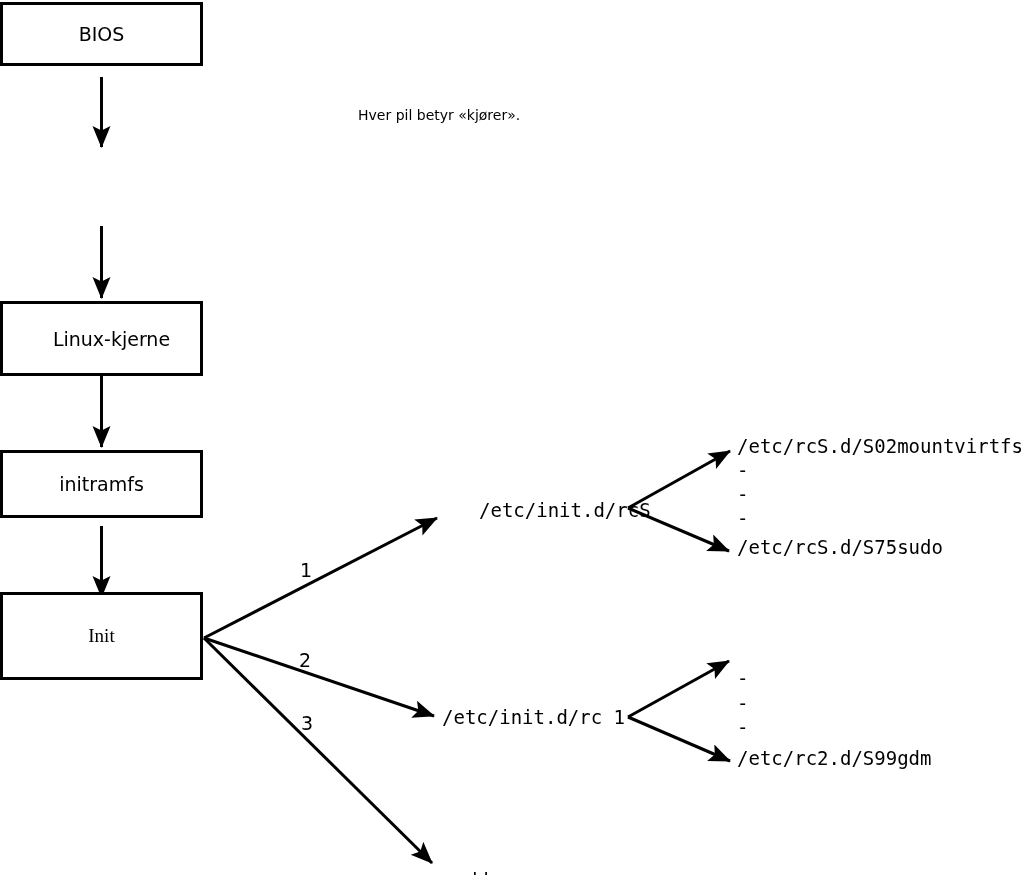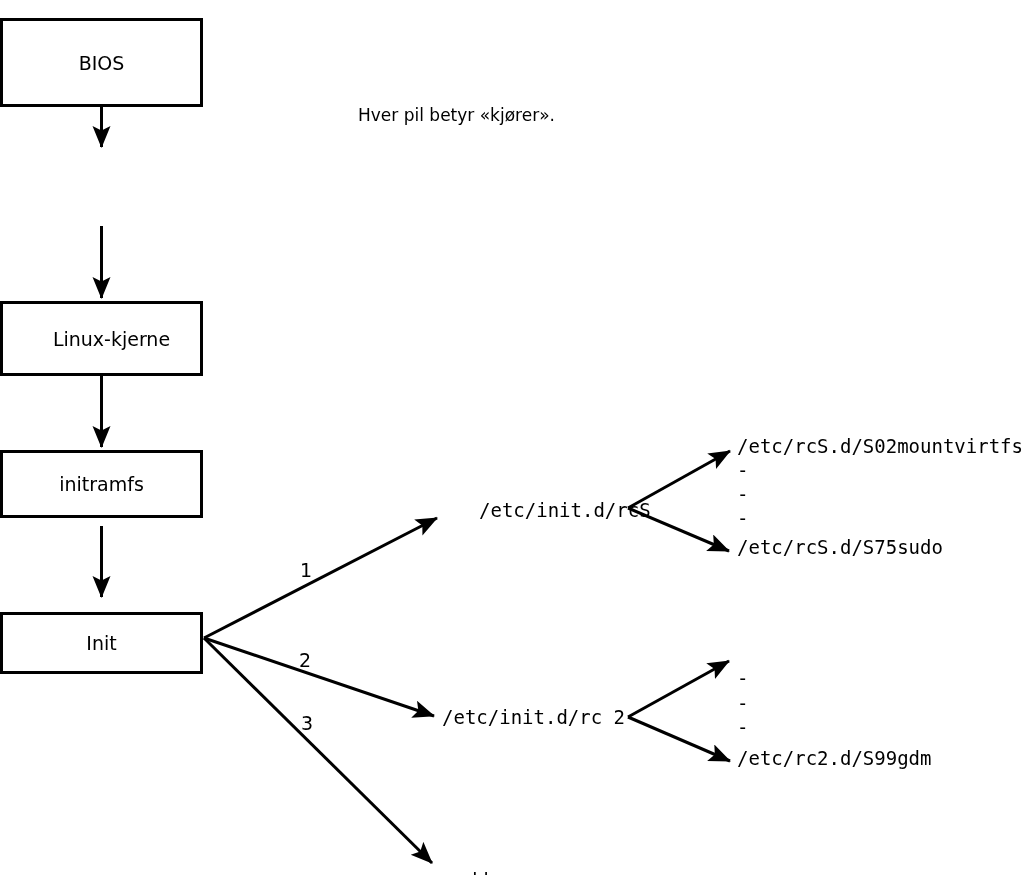--- a/index.html
+++ b/index.html
@@ -28,31 +28,31 @@
     left: 0;
     width: 203px;
     border: 3px solid #000000;
     background: #ffffff;
     box-sizing: border-box;
     display: flex;
     align-items: center;
     justify-content: center;
     font-size: 19px;
   }
-  .box-bios          { top: 18px;   height: 89px; }
+  .box-bios          { top: 2px;   height: 64px; }
   .box-bootloader    { top: 150px; height: 76px; }
   .box-kernel        { top: 301px; height: 75px; padding-left: 20px; }
   .box-initramfs     { top: 450px; height: 68px; }
-  .box-init          { top: 612px; height: 62px; }
+  .box-init          { top: 592px; height: 88px; font-family: Liberation Serif, serif; }
   .note {
     position: absolute;
     left: 358px;
     top: 115px;
     transform: translateY(-50%);
-    font-size: 17px;
+    font-size: 14px;
     white-space: pre;
   }
   .mono {
     position: absolute;
     transform: translateY(-50%);
     font-family: "DejaVu Sans Mono", "Liberation Mono", monospace;
     font-size: 19px;
     white-space: pre;
   }
   .num {
@@ -110,21 +110,21 @@
   <div class="num" style="left:307px; top:723px;">3</div>
 
   <div class="mono" style="left:447px; top:510px;margin-left:32px;">/etc/init.d/rcS</div>
 
   <div class="mono" style="left:737px; top:446px;">/etc/rcS.d/S02mountvirtfs</div>
   <div class="mono" style="left:737px; top:470px;">-</div>
   <div class="mono" style="left:737px; top:494px;">-</div>
   <div class="mono" style="left:737px; top:518px;">-</div>
   <div class="mono" style="left:737px; top:547px;">/etc/rcS.d/S75sudo</div>
 
-  <div class="mono" style="left:442px; top:717px;">/etc/init.d/rc 2</div>
+  <div class="mono" style="left:442px; top:717px;">/etc/init.d/rc 1</div>
 
   <div class="mono" style="left:737px; top:678px;">-</div>
   <div class="mono" style="left:737px; top:703px;">-</div>
   <div class="mono" style="left:737px; top:727px;">-</div>
   <div class="mono" style="left:737px; top:758px;">/etc/rc2.d/S99gdm</div>
 
   <div class="mono" style="left:447px; top:862px;margin-top:17px;">getty</div>
 
 </div>
 

